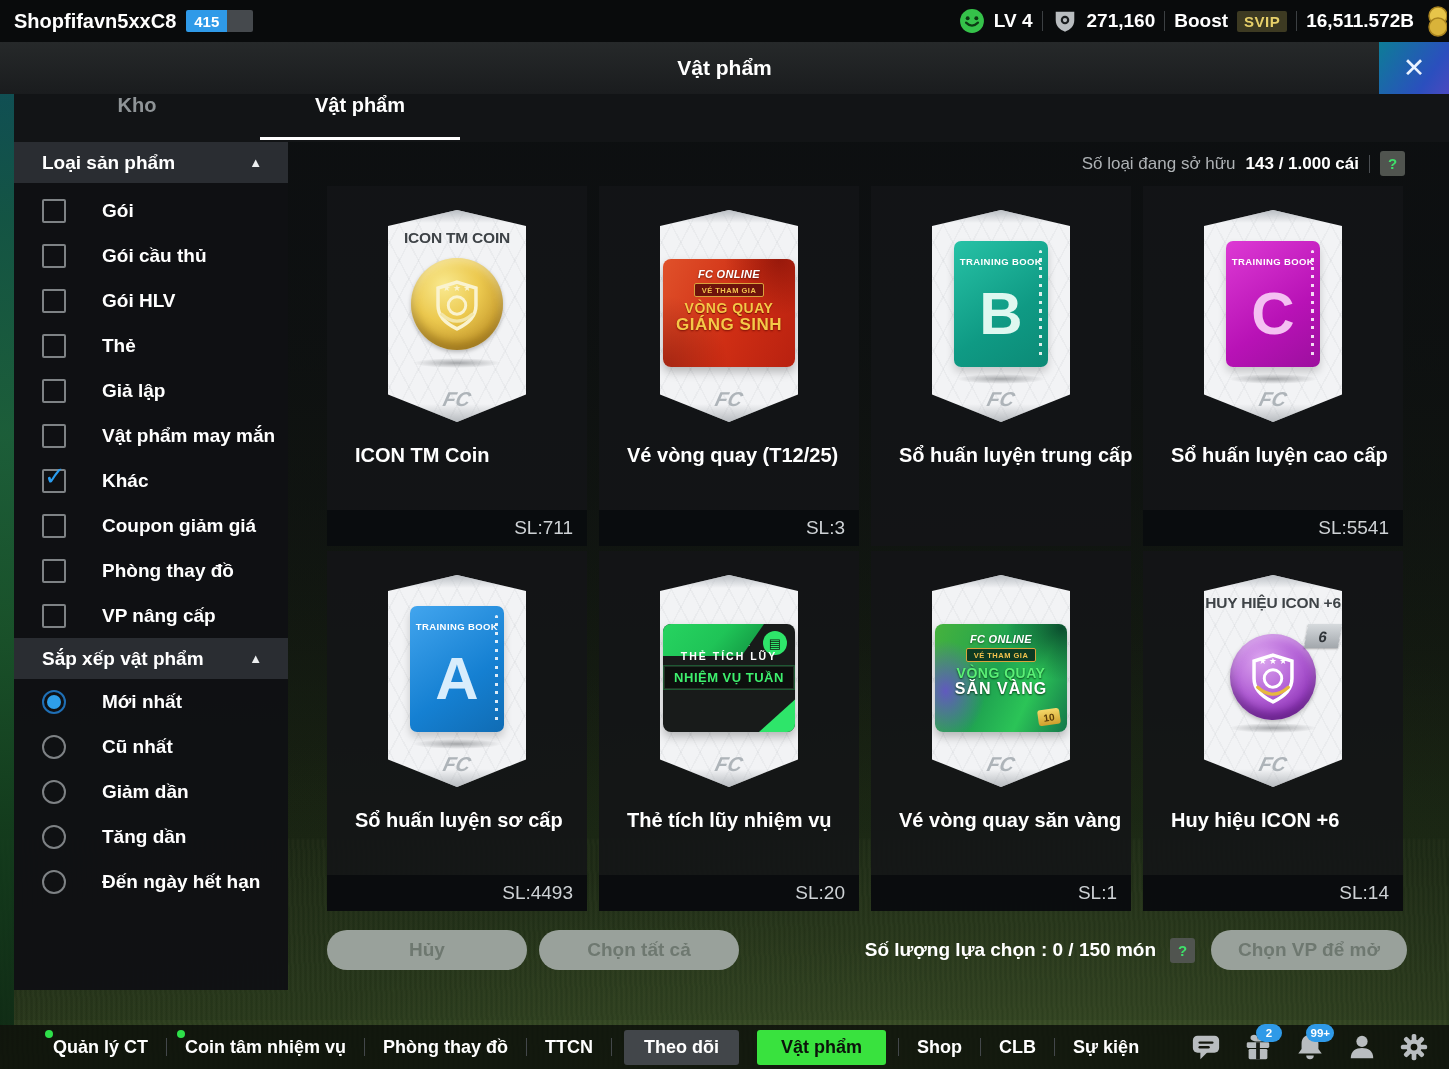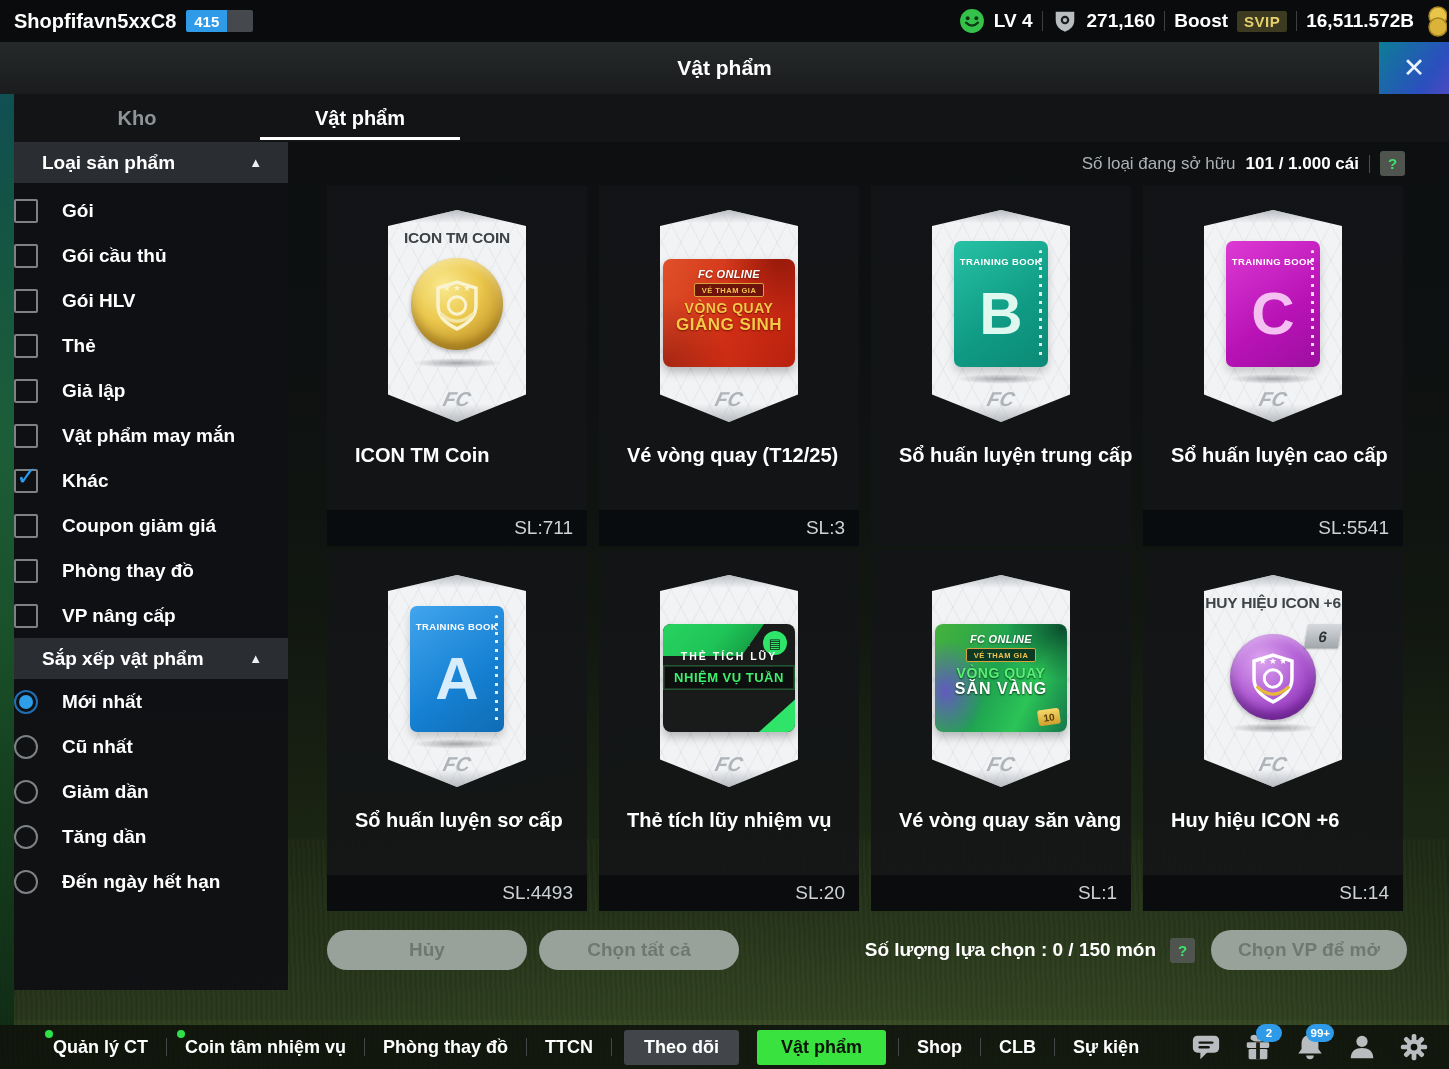--- a/index.html
+++ b/index.html
@@ -35,40 +35,40 @@
   
   .titlebar{position:absolute;top:42px;left:0;right:0;height:52px;z-index:6;
     background:linear-gradient(180deg,#26292a,#1a1c1e);display:flex;align-items:center;justify-content:center;}
   .title{color:#fff;font-size:21px;font-weight:bold;}
   .closebtn{position:absolute;right:0;top:0;width:70px;height:52px;cursor:pointer;
     background:linear-gradient(125deg,#0d7d97,#2b4fbe 70%,#4b49c0);
     display:flex;align-items:center;justify-content:center;color:#eaf2ff;font-size:27px;font-weight:300;}
 
   
   .tabrow{position:absolute;top:94px;left:14px;right:0;height:48px;background:#121416;display:flex;z-index:5;}
-  .tab{display:flex;align-items:center;justify-content:center;font-size:20px;font-weight:bold;
+  .tab{display:flex;justify-content:center;font-size:20px;font-weight:bold;
     color:#8f9497;position:relative;cursor:pointer;}
   .tab-kho{width:246px;} .tab-vp{width:200px;}
   .tab.active{color:#fff;}
   .tab.active::after{content:"";position:absolute;left:0;right:0;bottom:2px;height:3px;background:#fff;}
 
   
   .content{position:absolute;top:142px;left:14px;right:0;bottom:49px;z-index:4;}
   .content::before{content:"";position:absolute;inset:0;pointer-events:none;
     background:linear-gradient(180deg, rgba(13,15,17,.82), rgba(13,15,17,.5) 40%, rgba(15,21,11,.2) 75%, rgba(13,19,9,.12));}
 
   
   .sidebar{position:absolute;left:0;top:0;width:274px;height:848px;background:rgba(15,17,20,.97);
     display:flex;flex-direction:column;}
   .side-header{height:41px;background:#2a2d32;display:flex;align-items:center;justify-content:space-between;
     padding:0 26px 0 28px;flex:none;cursor:pointer;}
   .sh-label{color:#fff;font-size:19px;font-weight:bold;}
   .sh-tri{color:#eceef0;font-size:13px;}
   .filter-list{padding-top:5px;}
-  .filter-row,.sort-row{height:45px;display:flex;align-items:center;gap:24px;cursor:pointer;text-align:center;}
+  .filter-row,.sort-row{height:45px;display:flex;align-items:center;padding-left:28px;gap:36px;cursor:pointer;text-align:center;}
   .checkbox{width:20px;height:20px;border:2.5px solid #7e8285;border-radius:2px;position:relative;flex:none;}
   .checkbox.checked::after{content:"✓";position:absolute;left:0;top:-10px;color:#2b9df0;font-size:26px;font-weight:bold;}
   .radio{width:20px;height:20px;border:2.5px solid #7e8285;border-radius:50%;position:relative;flex:none;}
   .radio.selected{border-color:#1f6fb5;}
   .radio.selected::after{content:"";position:absolute;inset:3px;border-radius:50%;background:#2e9ee8;}
   .opt-label{color:#fff;font-size:19px;font-weight:bold;white-space:nowrap;}
 
   
   .main{position:absolute;left:274px;right:0;top:0;bottom:0;}
   .own-line{position:absolute;top:9px;right:44px;display:flex;align-items:center;gap:10px;}
@@ -322,21 +322,21 @@
           <div class="sort-row">
             <span class="radio"></span>
     <span class="opt-label">Đến ngày hết hạn</span>
           </div>
         </div>
     </aside>
 
     <main class="main">
       <div class="own-line">
         <span class="own-label">Số loại đang sở hữu</span>
-        <span class="own-value">101 / 1.000 cái</span>
+        <span class="own-value">143 / 1.000 cái</span>
         <span class="own-div"></span>
         <span class="qbox">?</span>
       </div>
 
       <div class="grid">
           <div class="item-cell">
             <div class="pack pk-coin">
       <div class="art-zone">
                 <div class="art-title">ICON TM COIN</div>
         <div class="coin gold">

